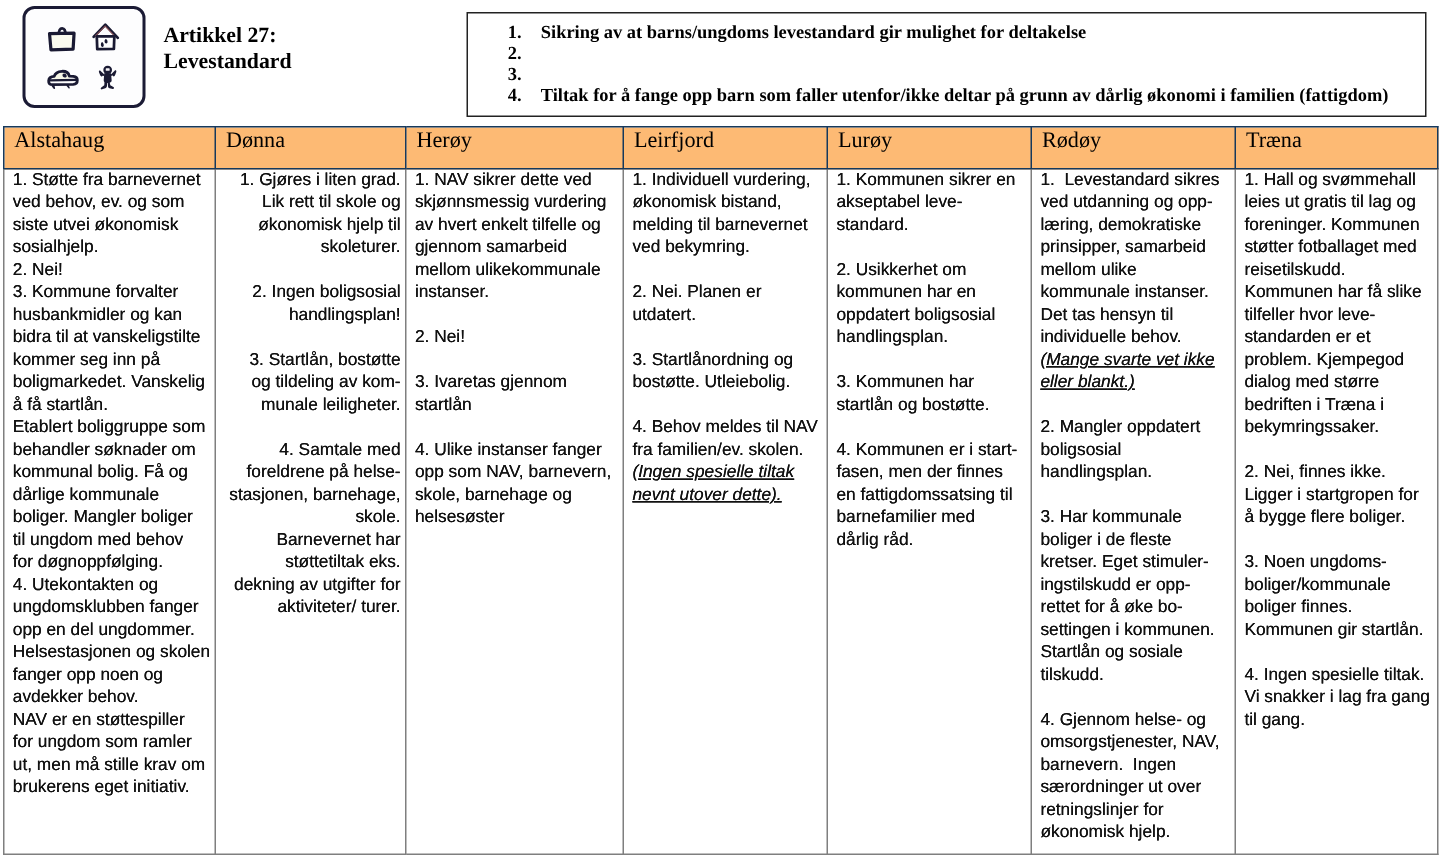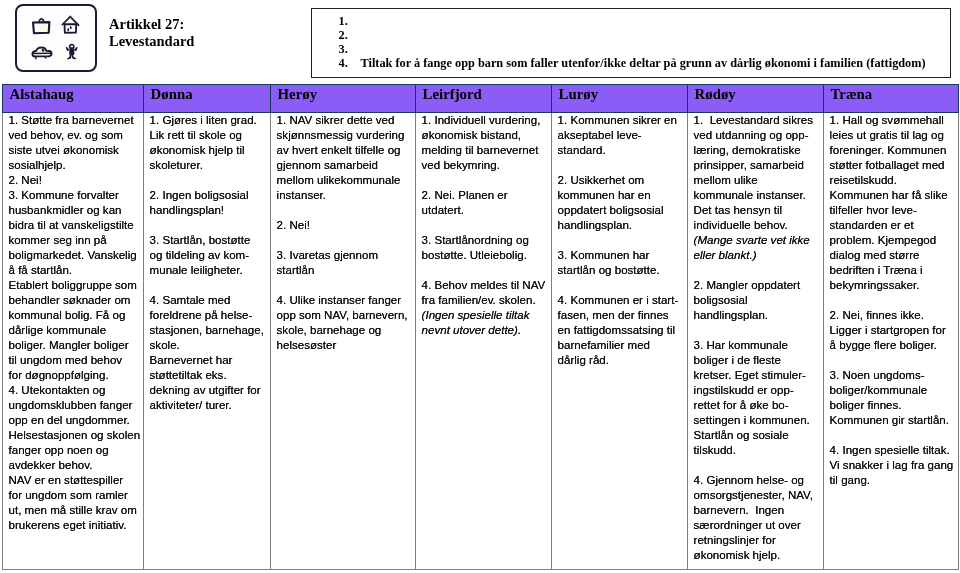--- a/index.html
+++ b/index.html
@@ -7,24 +7,24 @@
   body{width:960px;height:573px;background:#ffffff;font-family:"Liberation Sans",sans-serif;overflow:hidden;-webkit-font-smoothing:antialiased;-moz-osx-font-smoothing:grayscale;text-rendering:optimizeLegibility;}
   .page{position:relative;width:960px;height:573px;transform:translateZ(0);}
   .iconbox{position:absolute;left:15px;top:3.5px;width:82px;height:68.5px;border:2.3px solid #1b1b35;border-radius:8px;background:#fdfdfe;box-sizing:border-box;}
   .ico{position:absolute;display:block;}
   .title{position:absolute;left:109px;top:16px;font-family:"Liberation Serif",serif;font-weight:bold;font-size:14.5px;color:#000;line-height:16.6px;white-space:pre;}
   .qbox{position:absolute;left:310.5px;top:8px;width:640px;height:70px;border:1.3px solid #222;box-sizing:border-box;background:#fff;}
   .qlist{position:absolute;left:27px;top:6.2px;right:3px;}
   .qrow{display:flex;font-family:"Liberation Serif",serif;font-weight:bold;font-size:12.3px;line-height:13.95px;color:#000;}
   .qnum{width:22px;flex:none;}
   .tbl{position:absolute;left:2px;top:84px;border-collapse:collapse;table-layout:fixed;}
-  .tbl th{background:#8b5cf6;border:1.3px solid #16395c;font-family:"Liberation Serif",serif;font-weight:bold;font-size:14.8px;text-align:left;padding:1px 0 9px 6.5px;height:26px;color:#000;box-sizing:border-box;}
+  .tbl th{background:#fdba74;border:1.3px solid #16395c;font-family:"Liberation Serif",serif;font-weight:normal;font-size:14.8px;text-align:left;padding:1px 0 9px 6.5px;height:26px;color:#000;box-sizing:border-box;}
   .tbl td{border:1px solid #7f7f7f;height:457px;vertical-align:top;padding:0px 3px 2px 5.5px;font-family:"Liberation Sans",sans-serif;font-size:11.55px;line-height:15.0px;color:#111;text-shadow:0 0 0.26px #111;box-sizing:border-box;}
   .blk{margin:0;white-space:pre;}
-  .blk.it{font-style:italic;}
+  .blk.it{font-style:italic;text-decoration:underline;}
   .gaprow{height:15.0px;}
 </style>
 </head>
 <body>
 
 <div class="page">
 
   <div class="iconbox">
     <svg class="ico" style="left:12.8px;top:11.6px;width:22.5px;height:18.2px" viewBox="0 0 40 34">
         <path d="M16.6,11.2 C15.8,6.2 17.8,3.4 20.4,3.5 C23.0,3.6 24.8,6.4 24.2,11.2" fill="none" stroke="#1a1a33" stroke-width="3.4" stroke-linecap="round"></path>
@@ -56,20 +56,21 @@
       </svg>
   </div>
 
   <div class="title" id="title">Artikkel 27:
 Levestandard</div>
 
   <div class="qbox">
     <div class="qlist" id="qlist">
         <div class="qrow">
           <span class="qnum">1.</span>
+          <span>Sikring av at barns/ungdoms levestandard gir mulighet for deltakelse</span>
         </div>
         <div class="qrow">
           <span class="qnum">2.</span>
         </div>
         <div class="qrow">
           <span class="qnum">3.</span>
         </div>
         <div class="qrow">
           <span class="qnum">4.</span>
           <span>Tiltak for å fange opp barn som faller utenfor/ikke deltar på grunn av dårlig økonomi i familien (fattigdom)</span>
@@ -114,21 +115,21 @@
 ungdomsklubben fanger
 opp en del ungdommer.</p>
             <p class="blk">Helsestasjonen og skolen
 fanger opp noen og
 avdekker behov.</p>
             <p class="blk">NAV er en støttespiller
 for ungdom som ramler
 ut, men må stille krav om
 brukerens eget initiativ.</p>
           </td>
-          <td style="width: 127px;">
+          <td style="width: 127px; text-align: right;">
             <p class="blk">1. Gjøres i liten grad.
 Lik rett til skole og
 økonomisk hjelp til
 skoleturer.</p>
             <div class="gaprow"></div>
             <p class="blk">2. Ingen boligsosial
 handlingsplan!</p>
             <div class="gaprow"></div>
             <p class="blk">3. Startlån, bostøtte
 og tildeling av kom-

